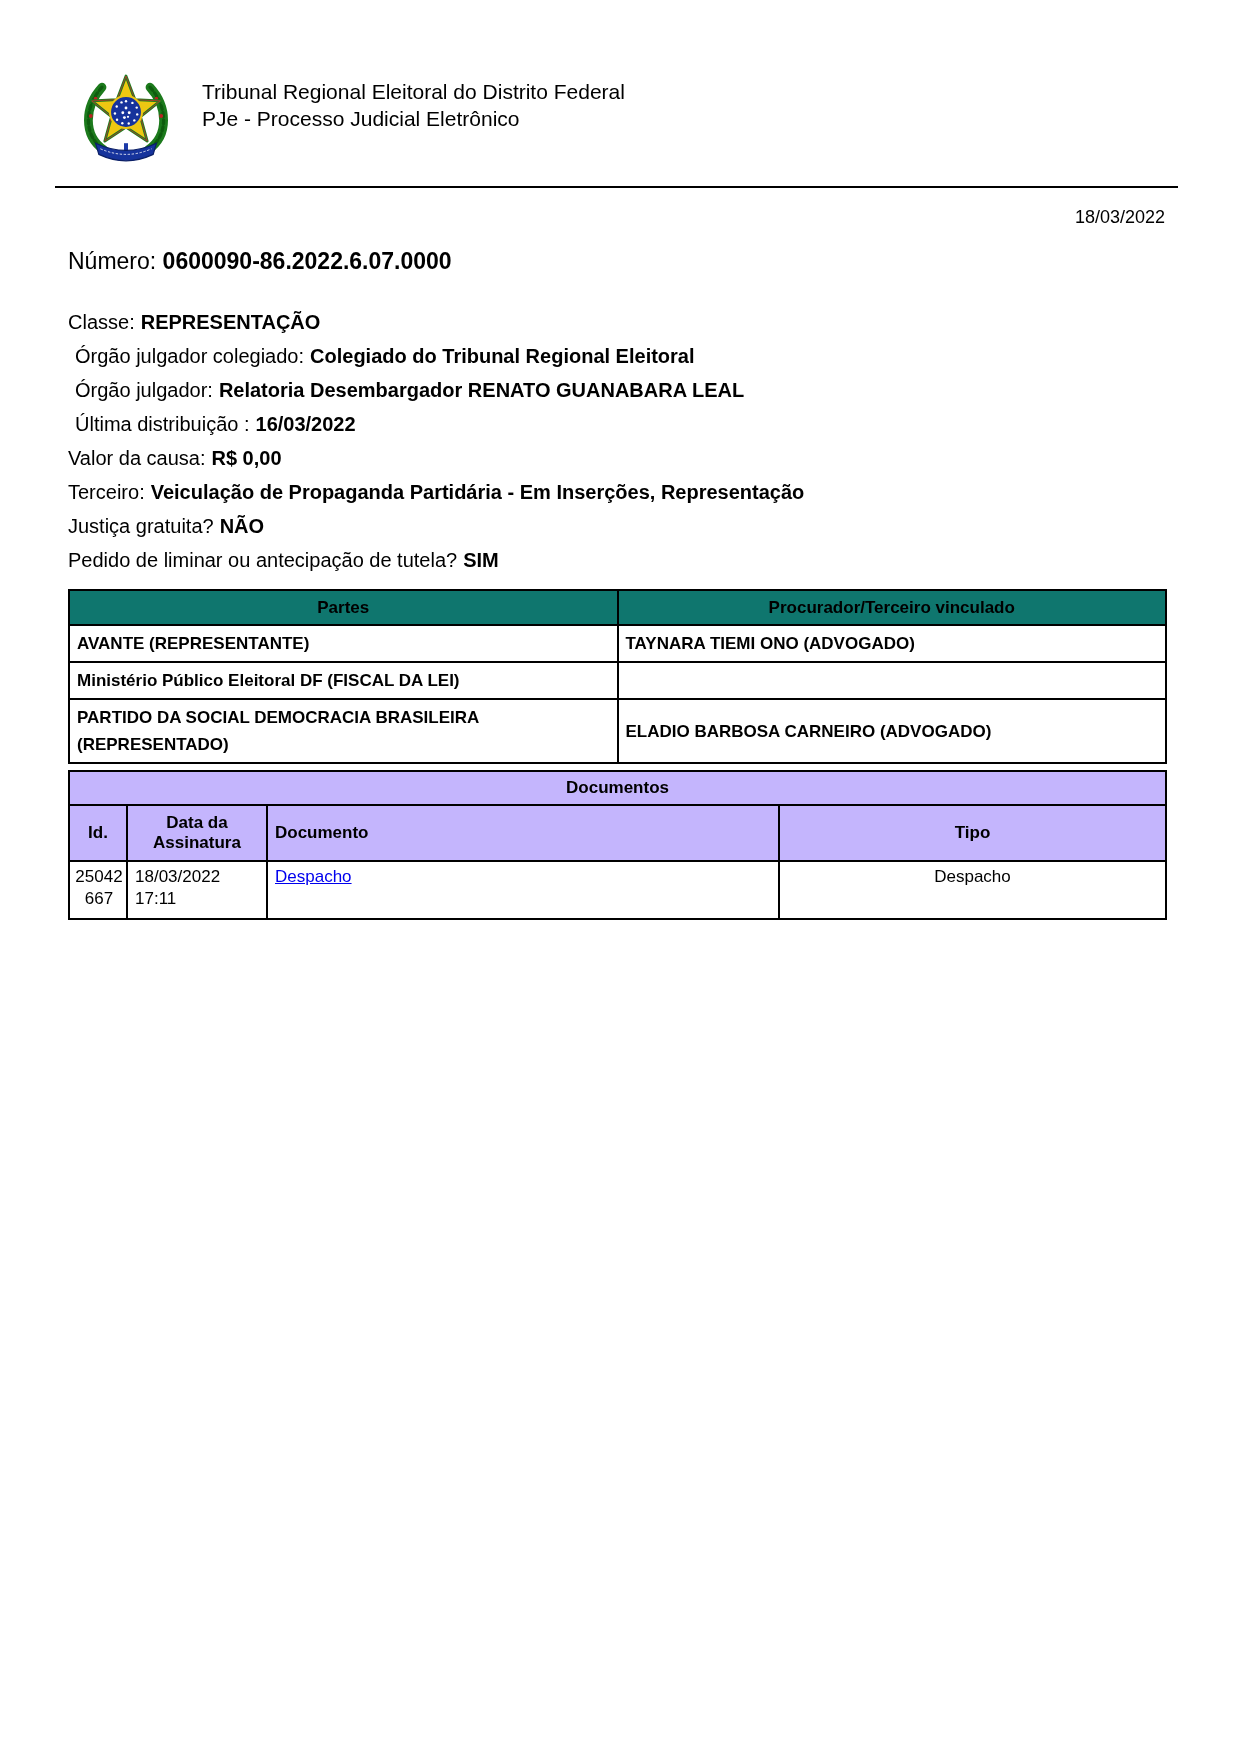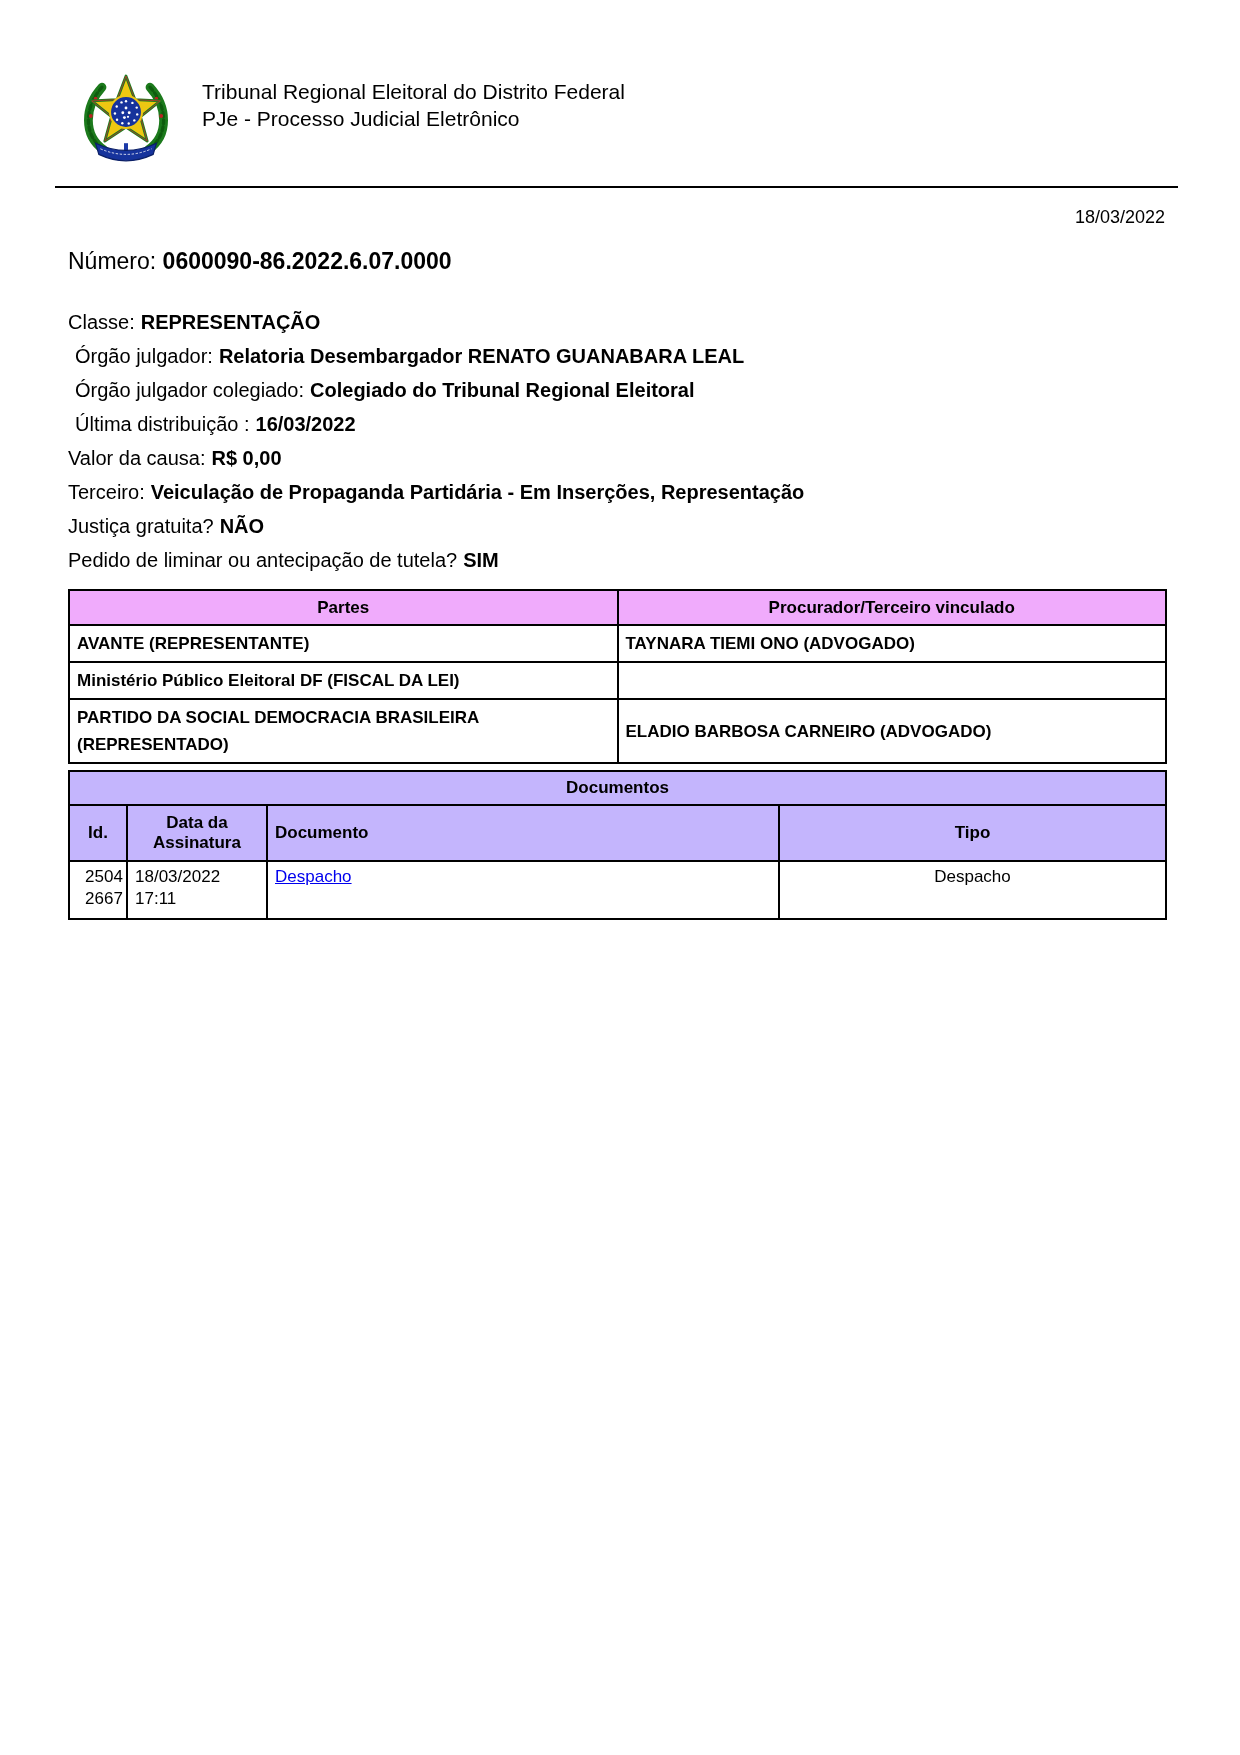--- a/index.html
+++ b/index.html
@@ -20,31 +20,31 @@
   .fields { margin:30px 0 0 68px; font-size:20px; }
   .field { line-height:34px; white-space:nowrap; }
   .field.indent { padding-left:7px; }
   .flabel { margin-right:6px; }
   .fvalue { font-weight:bold; }
 
   table { border-collapse:collapse; table-layout:fixed; margin-left:68px; width:1099px; }
   th, td { border:2px solid #000; padding:4px 7px; font-size:17px; }
 
   .partes { margin-top:12px; }
-  .partes th { background:#f0abfc; height:25px; font-size:17px; }
+  .partes th { background:#0f766e; height:25px; font-size:17px; }
   .partes td { font-weight:bold; line-height:27px; height:27px; vertical-align:middle; }
 
   .docs { margin-top:6px; }
   .docs th { background:#c4b5fd; }
   .docs .title-cell { text-align:center; height:24px; }
   .docs .cols th { vertical-align:middle; height:46px; }
   .th-id, .th-data, .th-tipo { text-align:center; }
   .th-doc { text-align:left; }
   .docs td { vertical-align:top; line-height:22px; height:48px; font-weight:normal; }
-  .td-id { text-align:center; word-break:break-all; padding-left:14px; padding-right:2px; }
+  .td-id { text-align:center; word-break:break-all; padding-left:4px; padding-right:2px; }
   .td-tipo { text-align:center; }
   a.doc-link { color:#0000ee; text-decoration:underline; cursor:pointer; }
 </style>
 </head>
 <body>
 
 <div class="page">
 
   <header class="doc-header">
     <div class="logo">
@@ -98,22 +98,22 @@
 
   <div class="date-line">18/03/2022</div>
 
   <div class="numero">
     <span class="lbl">Número:</span>
     <span class="val">0600090-86.2022.6.07.0000</span>
   </div>
 
   <div class="fields">
     <div class="field"><span class="flabel">Classe:</span><span class="fvalue">REPRESENTAÇÃO</span></div>
+    <div class="field indent"><span class="flabel">Órgão julgador colegiado:</span><span class="fvalue">Colegiado do Tribunal Regional Eleitoral</span></div>
     <div class="field indent"><span class="flabel">Órgão julgador:</span><span class="fvalue">Relatoria Desembargador RENATO GUANABARA LEAL</span></div>
-    <div class="field indent"><span class="flabel">Órgão julgador colegiado:</span><span class="fvalue">Colegiado do Tribunal Regional Eleitoral</span></div>
     <div class="field indent"><span class="flabel">Última distribuição :</span><span class="fvalue">16/03/2022</span></div>
     <div class="field"><span class="flabel">Valor da causa:</span><span class="fvalue">R$ 0,00</span></div>
     <div class="field"><span class="flabel">Terceiro:</span><span class="fvalue">Veiculação de Propaganda Partidária - Em Inserções, Representação</span></div>
     <div class="field"><span class="flabel">Justiça gratuita?</span><span class="fvalue">NÃO</span></div>
     <div class="field"><span class="flabel">Pedido de liminar ou antecipação de tutela?</span><span class="fvalue">SIM</span></div>
   </div>
 
   <table class="partes">
     <colgroup>
         <col style="width:50%">

